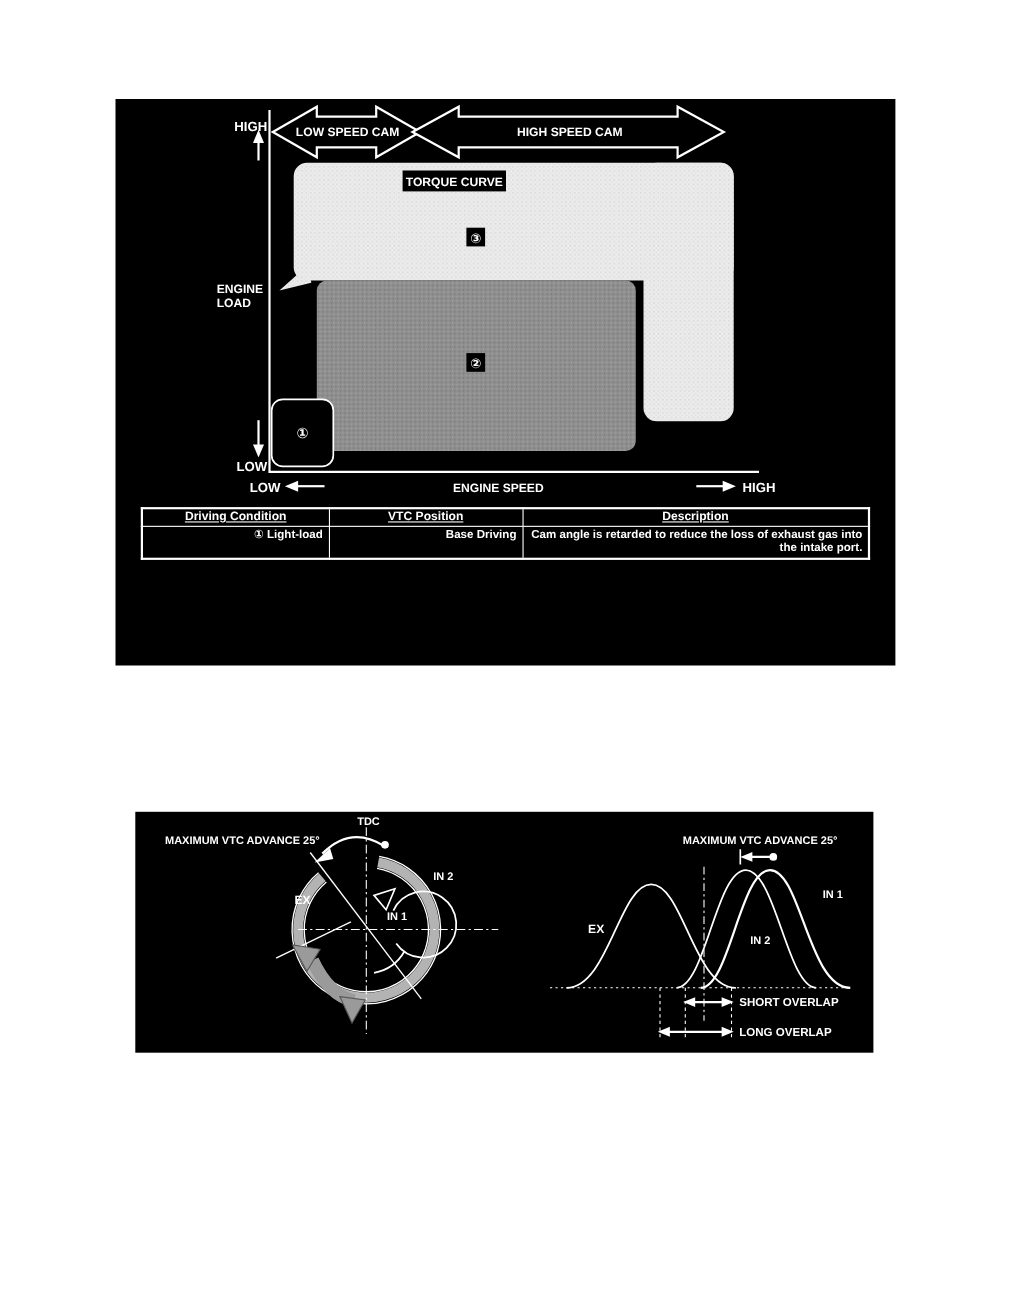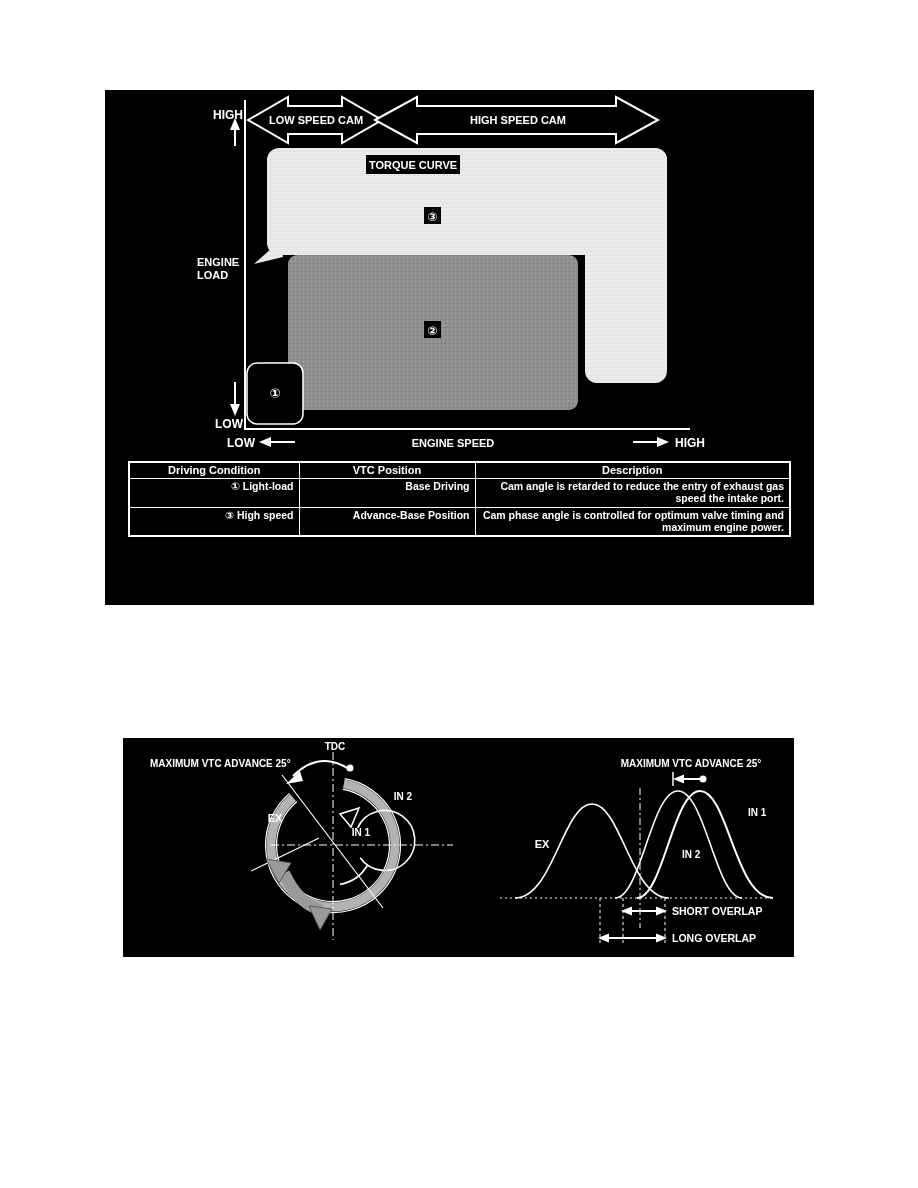--- a/index.html
+++ b/index.html
@@ -16,21 +16,21 @@
   
   .vtc-table{
     position:absolute;left:23px;top:371px;width:661px;
     border-collapse:collapse;table-layout:fixed;
     color:#fff;font-size:10.5px;font-weight:bold;line-height:1.18;
   }
   .vtc-table th,.vtc-table td{
     border:1px solid #fff;padding:1px 5px 2px 5px;vertical-align:top;text-align:right;
     overflow:hidden;
   }
-  .vtc-table th{text-align:center;font-size:11px;padding:1px 4px;}
+  .vtc-table th{text-align:center;font-size:11px;padding:1px 4px;text-decoration:underline;}
   .vtc-table col.c1{width:170px;}
   .vtc-table col.c2{width:176px;}
   .vtc-table col.c3{width:315px;}
   .vtc-table{border:2px solid #fff;}
 </style>
 </head>
 <body>
 
 <div id="figure1" class="fig">
   <svg width="709" height="515" viewBox="0 0 709 515">
@@ -125,26 +125,21 @@
       <tr>
         <th>Driving Condition</th>
         <th>VTC Position</th>
         <th>Description</th>
       </tr>
     </thead>
     <tbody>
       <tr>
         <td>① Light-load</td>
         <td>Base Driving</td>
-        <td>Cam angle is retarded to reduce the entry of exhaust gas speed the intake port.</td>
-      </tr>
-      <tr>
-        <td>③ High speed</td>
-        <td>Advance-Base Position</td>
-        <td>Cam phase angle is controlled for optimum valve timing and maximum engine power.</td>
+        <td>Cam angle is retarded to reduce the loss of exhaust gas into the intake port.</td>
       </tr>
     </tbody>
   </table>
 </div>
 
 <div id="figure2" class="fig">
   <svg width="671" height="219" viewBox="0 0 671 219">
 
     <g>
 

